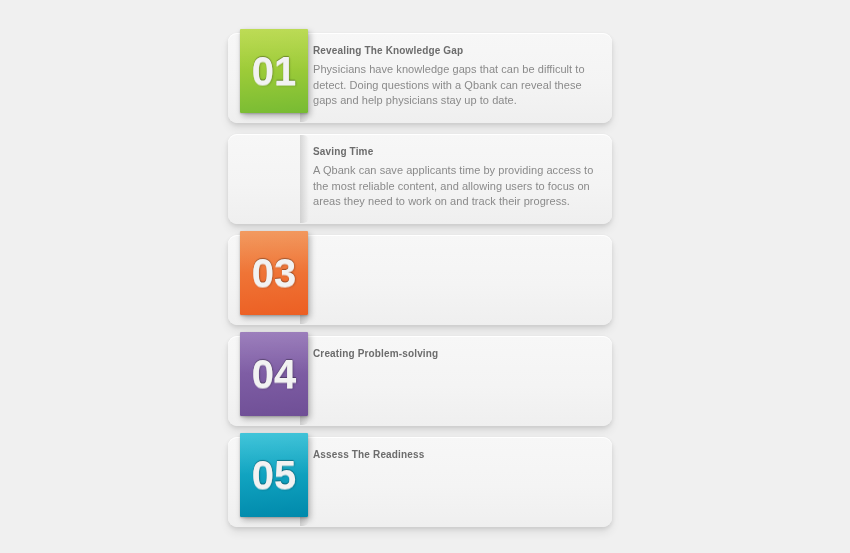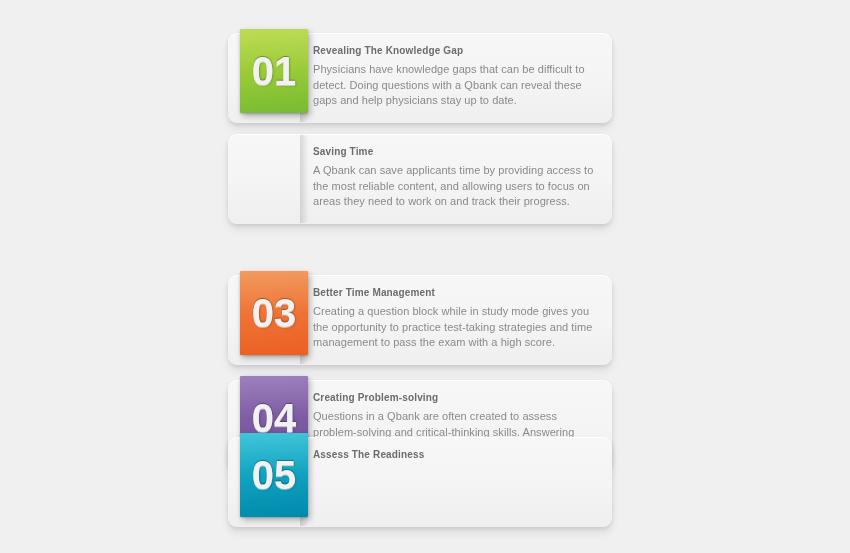--- a/index.html
+++ b/index.html
@@ -142,40 +142,35 @@
       </div>
     </div>
     <div class="card" style="top: 134px;">
       <div class="card-panel"></div>
       <div class="tile-edge"></div>
       <div class="card-text">
         <p class="card-title">Saving Time</p>
         <p class="card-desc">A Qbank can save applicants time by providing access to the most reliable content, and allowing users to focus on areas they need to work on and track their progress.</p>
       </div>
     </div>
-    <div class="card" style="top: 235px; margin-top: 40px;">
+    <div class="card" style="top: 235px;">
       <div class="card-panel"></div>
       <div class="tile-edge"></div>
       <div class="num-tile" style="background: linear-gradient(175deg, rgb(240, 138, 70) 0%, rgb(239, 116, 54) 48%, rgb(236, 95, 35) 100%);">
         <span class="num-text">03</span>
       </div>
-      <div class="card-text">
-        <p class="card-title">Better Time Management</p>
-        <p class="card-desc">Creating a question block while in study mode gives you the opportunity to practice test-taking strategies and time management to pass the exam with a high score.</p>
-      </div>
     </div>
-    <div class="card" style="top: 336px; margin-top: 44px;">
+    <div class="card" style="top: 336px;">
       <div class="card-panel"></div>
       <div class="tile-edge"></div>
       <div class="num-tile" style="background: linear-gradient(175deg, rgb(141, 107, 178) 0%, rgb(126, 93, 164) 48%, rgb(111, 79, 150) 100%);">
         <span class="num-text">04</span>
       </div>
       <div class="card-text">
         <p class="card-title">Creating Problem-solving</p>
-        <p class="card-desc">Questions in a Qbank are often created to assess problem-solving and critical-thinking skills. Answering these improves your MCC objectives understanding and exam preparation.</p>
       </div>
     </div>
     <div class="card" style="top: 437px;">
       <div class="card-panel"></div>
       <div class="tile-edge"></div>
       <div class="num-tile" style="background: linear-gradient(175deg, rgb(35, 188, 212) 0%, rgb(17, 163, 192) 48%, rgb(0, 137, 171) 100%);">
         <span class="num-text">05</span>
       </div>
       <div class="card-text">
         <p class="card-title">Assess The Readiness</p>

